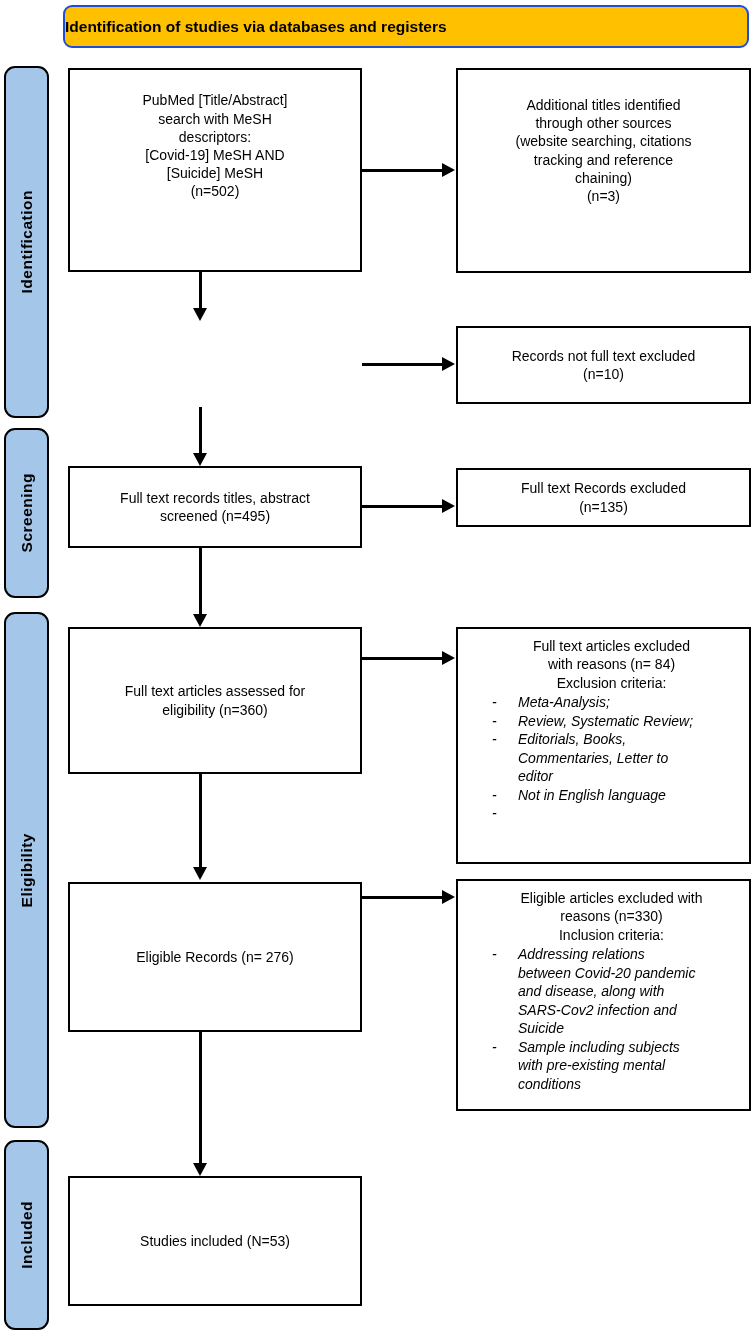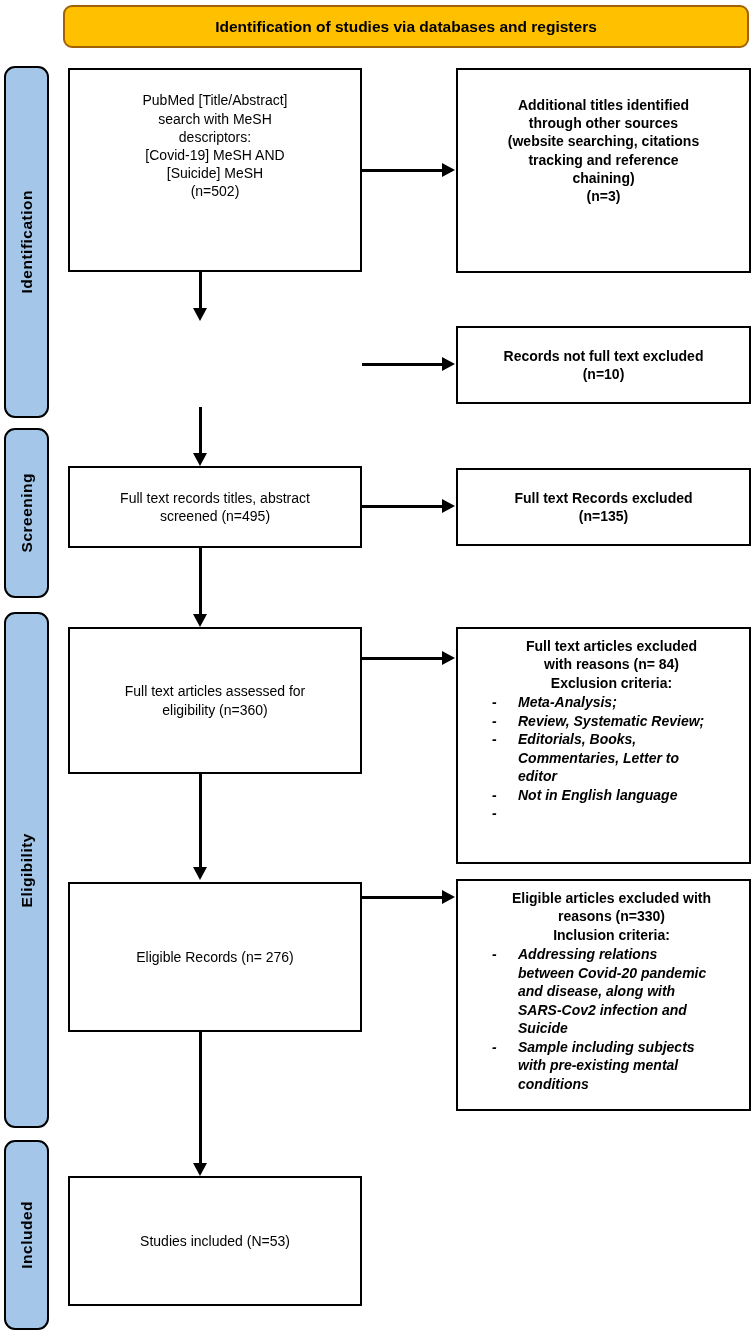--- a/index.html
+++ b/index.html
@@ -12,24 +12,24 @@
     color: #000;
     overflow: hidden;
   }
 
   
   .banner {
     position: absolute;
     left: 63px; top: 5px;
     width: 686px; height: 43px;
     background: #FFC000;
-    border: 2px solid #a16207;
+    border: 2px solid #1d4ed8;
     border-radius: 9px;
     box-sizing: border-box;
-    display: flex; align-items: center; justify-content: center;
+    display: flex; align-items: center; justify-content: flex-start;
     font-weight: bold; font-size: 15.5px;
   }
 
   
   .stage {
     position: absolute;
     left: 4px; width: 45px;
     background: #A3C6E9;
     border: 2.5px solid #000;
     border-radius: 11px;
@@ -55,28 +55,28 @@
     border: 2.5px solid #000;
     box-sizing: border-box;
     display: flex; align-items: center; justify-content: center;
     text-align: center;
     font-size: 14px;
     padding: 4px 12px;
   }
   .box .txt { white-space: pre-line; line-height: 1.3; }
 
   .box-l { left: 68px;  width: 294px; }
-  .box-r { left: 456px; width: 295px; font-weight: bold; }
+  .box-r { left: 456px; width: 295px; }
 
   .box-pubmed      { top: 68px;  height: 204px; padding-bottom: 52px; }
   .box-additional  { top: 68px;  height: 205px; padding-bottom: 44px; }
   .box-records     { top: 323px; height: 84px; }
   .box-notfulltext { top: 326px; height: 78px; }
   .box-screened    { top: 466px; height: 82px; }
-  .box-ftexcluded  { top: 468px; height: 78px; justify-content: center; }
+  .box-ftexcluded  { top: 468px; height: 59px; justify-content: center; }
   .box-assessed    { top: 627px; height: 147px; }
   .box-exreasons   { top: 627px; height: 237px; }
   .box-eligible    { top: 882px; height: 150px; }
   .box-inreasons   { top: 879px; height: 232px; }
   .box-included    { top: 1176px; height: 130px; }
 
   
   .criteria {
     display: block;
     padding: 8px 8px 6px 24px;

